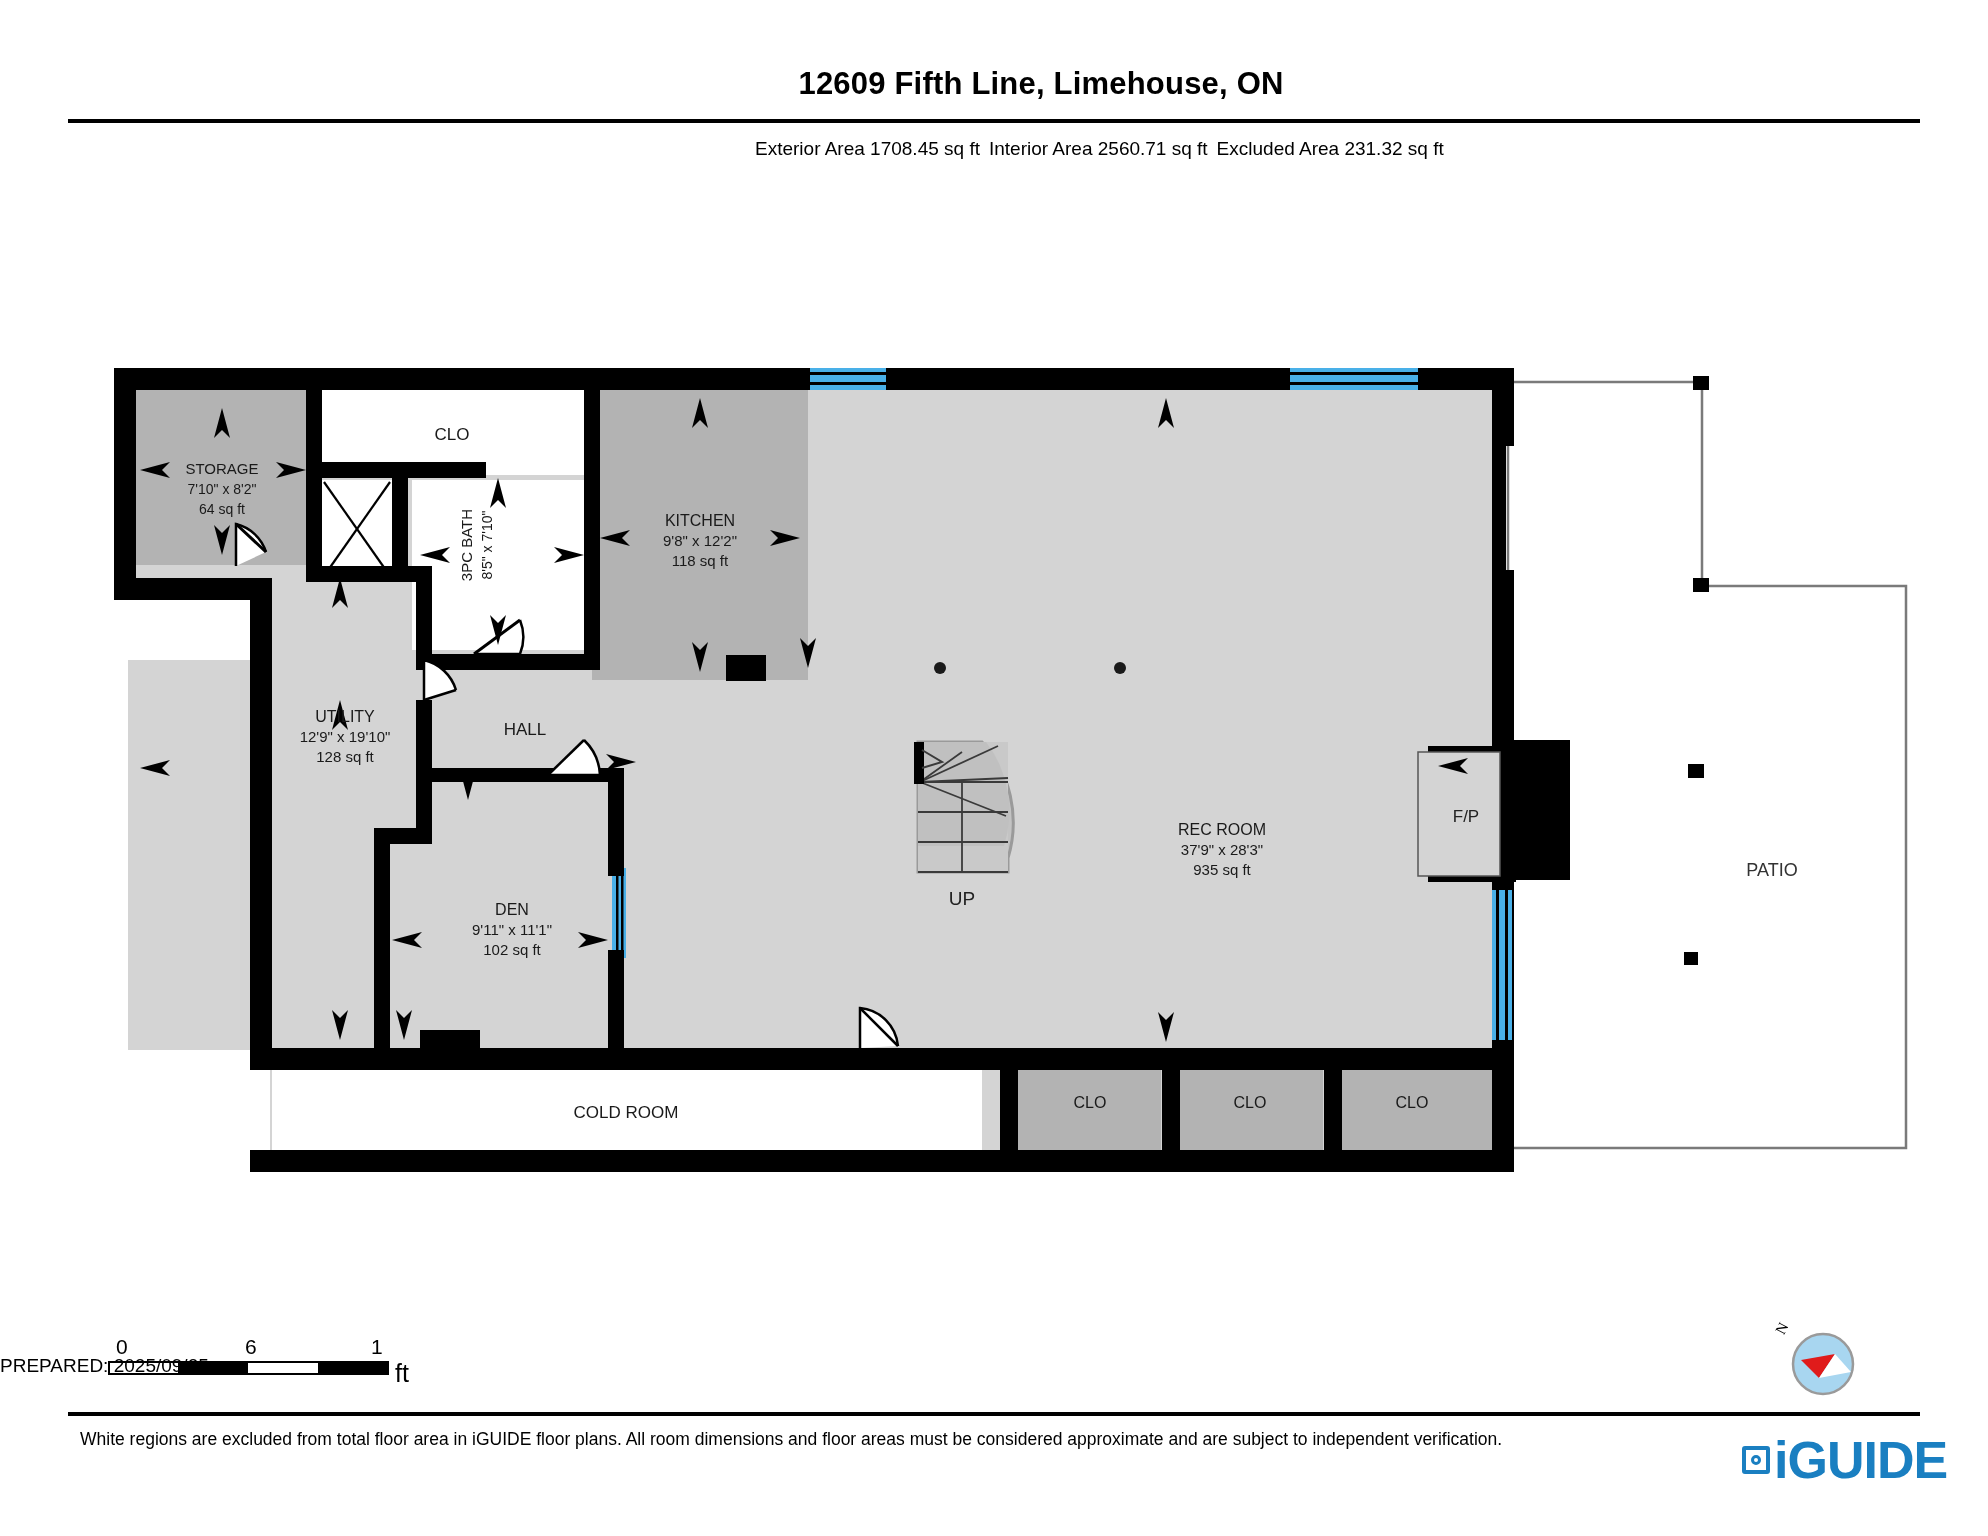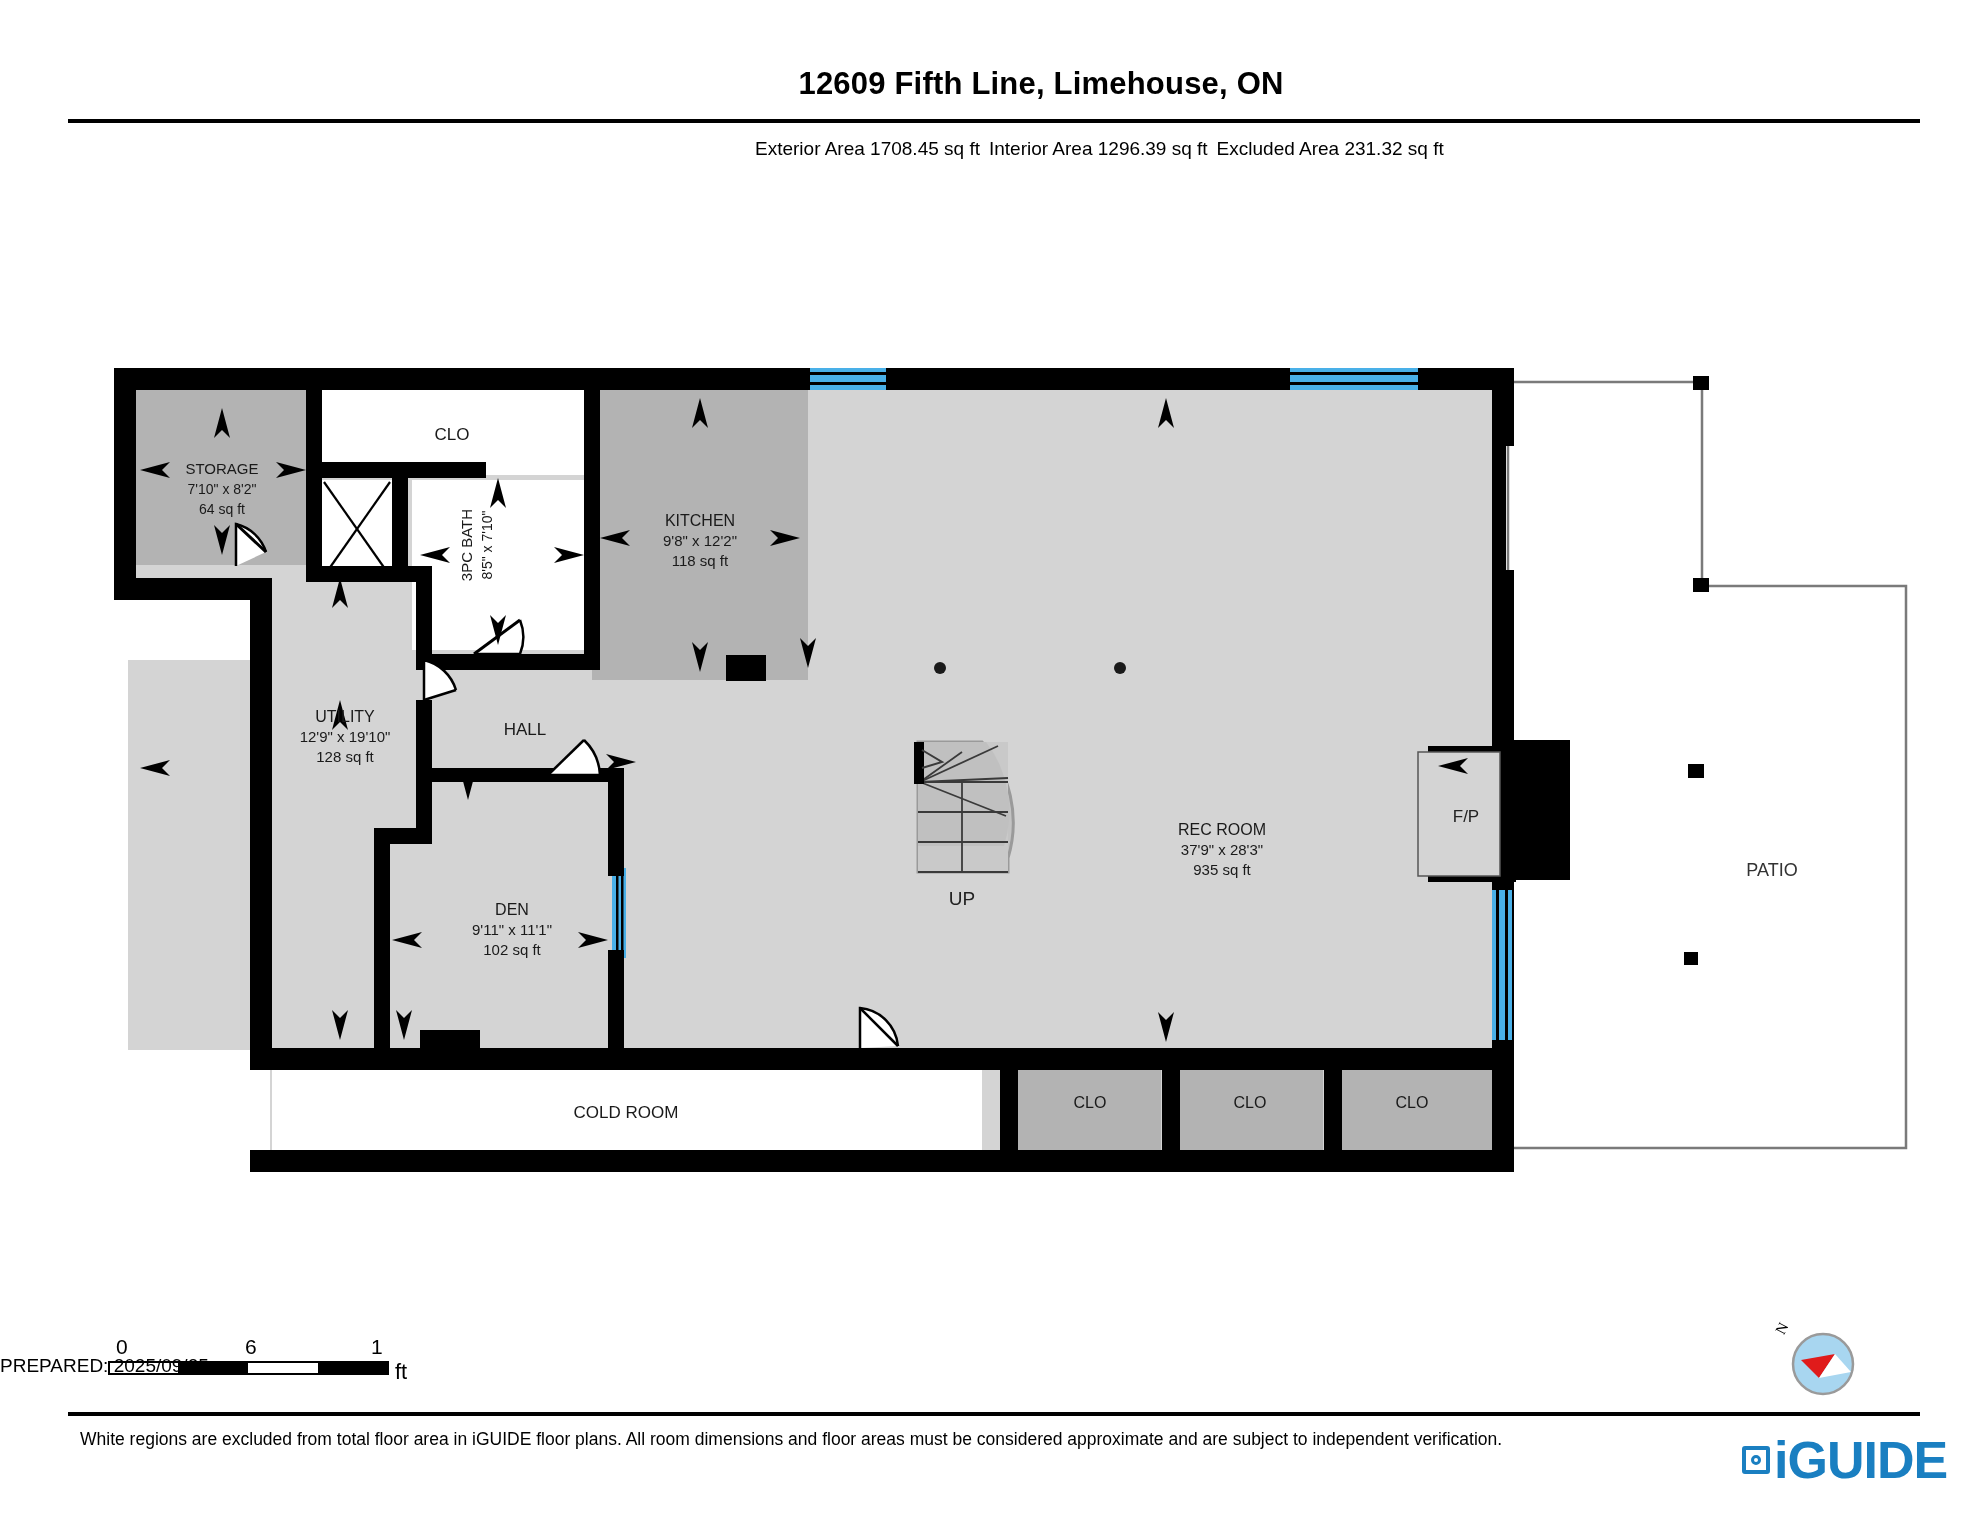--- a/index.html
+++ b/index.html
@@ -97,21 +97,21 @@
     height: 10px;
     background: #000;
     display: block;
   }
   #sb1 { left: 68px;  width: 70px; }
   #sb2 { left: 208px; width: 69px; }
   #scale-unit {
     position: absolute;
     left: 287px;
     top: 24px;
-    font-size: 22px;
+    font-size: 25px;
   }
 
   #prepared {
     position: absolute;
     left: 0;
     top: 1355px;
     width: 1988px;
     text-align: left;
     font-size: 19px;
   }
@@ -187,21 +187,21 @@
 </style>
 </head>
 <body>
 
 <div id="header-title">12609 Fifth Line, Limehouse, ON</div>
 <div id="title-rule"></div>
 
 <div id="meta-block">
   <div id="meta-areas">
     <div>Exterior Area 1708.45 sq ft</div>
-    <div>Interior Area 1296.39 sq ft</div>
+    <div>Interior Area 2560.71 sq ft</div>
     <div>Excluded Area 231.32 sq ft</div>
   </div>
 </div>
 
 <svg id="plan" viewBox="0 0 1988 1536">
 
   <g>
     <path d="M 1508 382 L 1702 382 L 1702 586 L 1906 586 L 1906 1148 L 1508 1148 Z" fill="#ffffff" stroke="#7a7a7a" stroke-width="2.5"></path>
 
     <rect x="1693" y="376" width="16" height="14" fill="#000"></rect>

